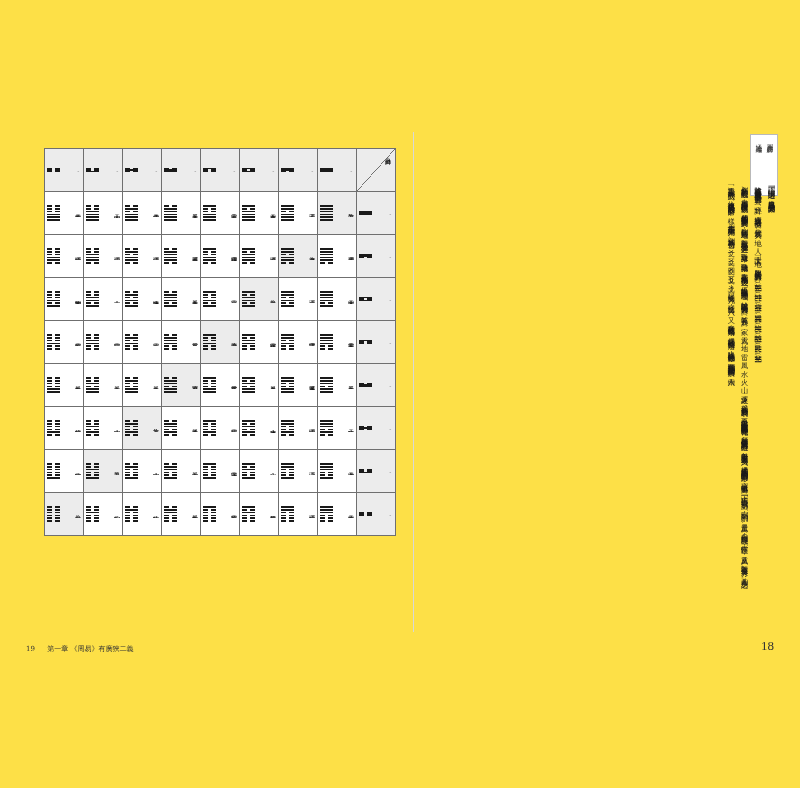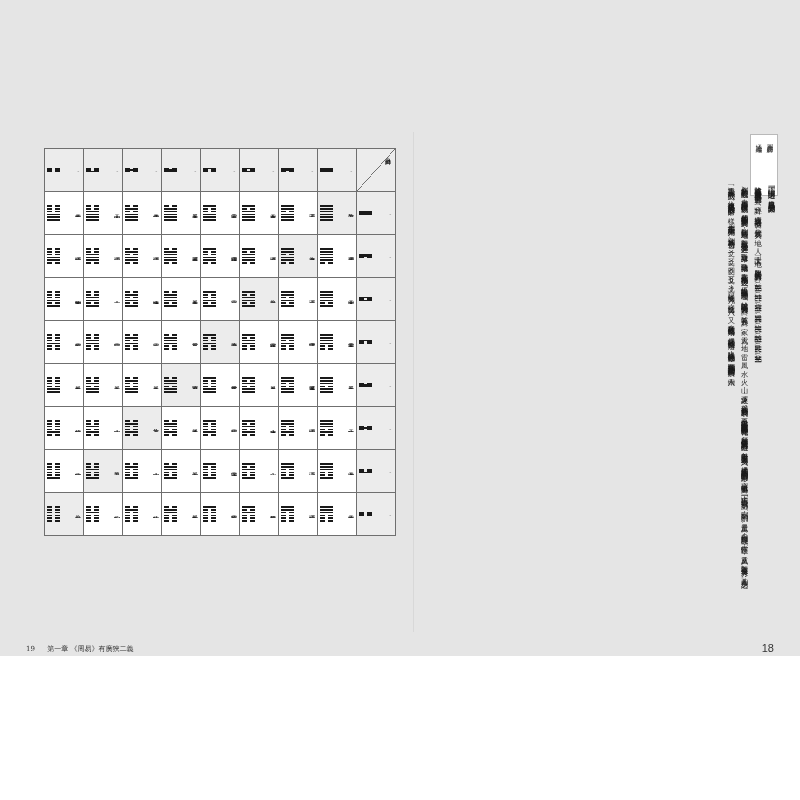--- a/index.html
+++ b/index.html
@@ -1,17 +1,17 @@
 <!DOCTYPE html>
 <html><head>
 <meta charset="utf-8">
 <style>
   html,body{margin:0;padding:0;background:#ffffff;}
   body{width:800px;height:800px;overflow:hidden;font-family:"DejaVu Sans","Liberation Sans",sans-serif;color:#111;}
-  #page{position:absolute;left:0;top:0;width:800px;height:656px;background:#e5e5e5;}
+  #page{position:absolute;left:0;top:0;width:800px;height:788px;background:#fde047;}
   .gutter{position:absolute;left:413px;top:132px;width:1px;height:500px;background:#d8d8d8;}
 
   
   .rpage{position:absolute;left:418px;top:140px;width:362px;height:488px;}
   .vtext{
     writing-mode:vertical-rl;
     text-orientation:upright;
     font-family:"DejaVu Serif","Liberation Serif",serif;
     font-size:7.2px;
     line-height:13.4px;
@@ -30,21 +30,21 @@
     border:1px solid #b9b9b9;background:#fff;
   }
   .corner .cl{
     position:absolute;writing-mode:vertical-rl;text-orientation:upright;
     font-family:"DejaVu Serif","Liberation Serif",serif;font-size:6.4px;
     color:#333;letter-spacing:1px;
   }
   .corner .cl1{right:3px;top:4px;}
   .corner .cl2{right:14px;top:4px;}
 
-  .folio-r{position:absolute;right:6px;bottom:-26px;font-size:11px;color:#333;font-family:Liberation Sans, sans-serif;}
+  .folio-r{position:absolute;right:6px;bottom:-26px;font-size:13px;color:#333;font-family:Liberation Serif, serif;}
 
   
   .lpage{position:absolute;left:22px;top:140px;width:380px;height:488px;}
   .tbl-title{
     position:absolute;right:8px;top:8px;
     writing-mode:vertical-rl;text-orientation:upright;
     font-family:"DejaVu Serif","Liberation Serif",serif;
     font-size:10.5px;letter-spacing:3px;color:#111;
   }
   table.gua{

